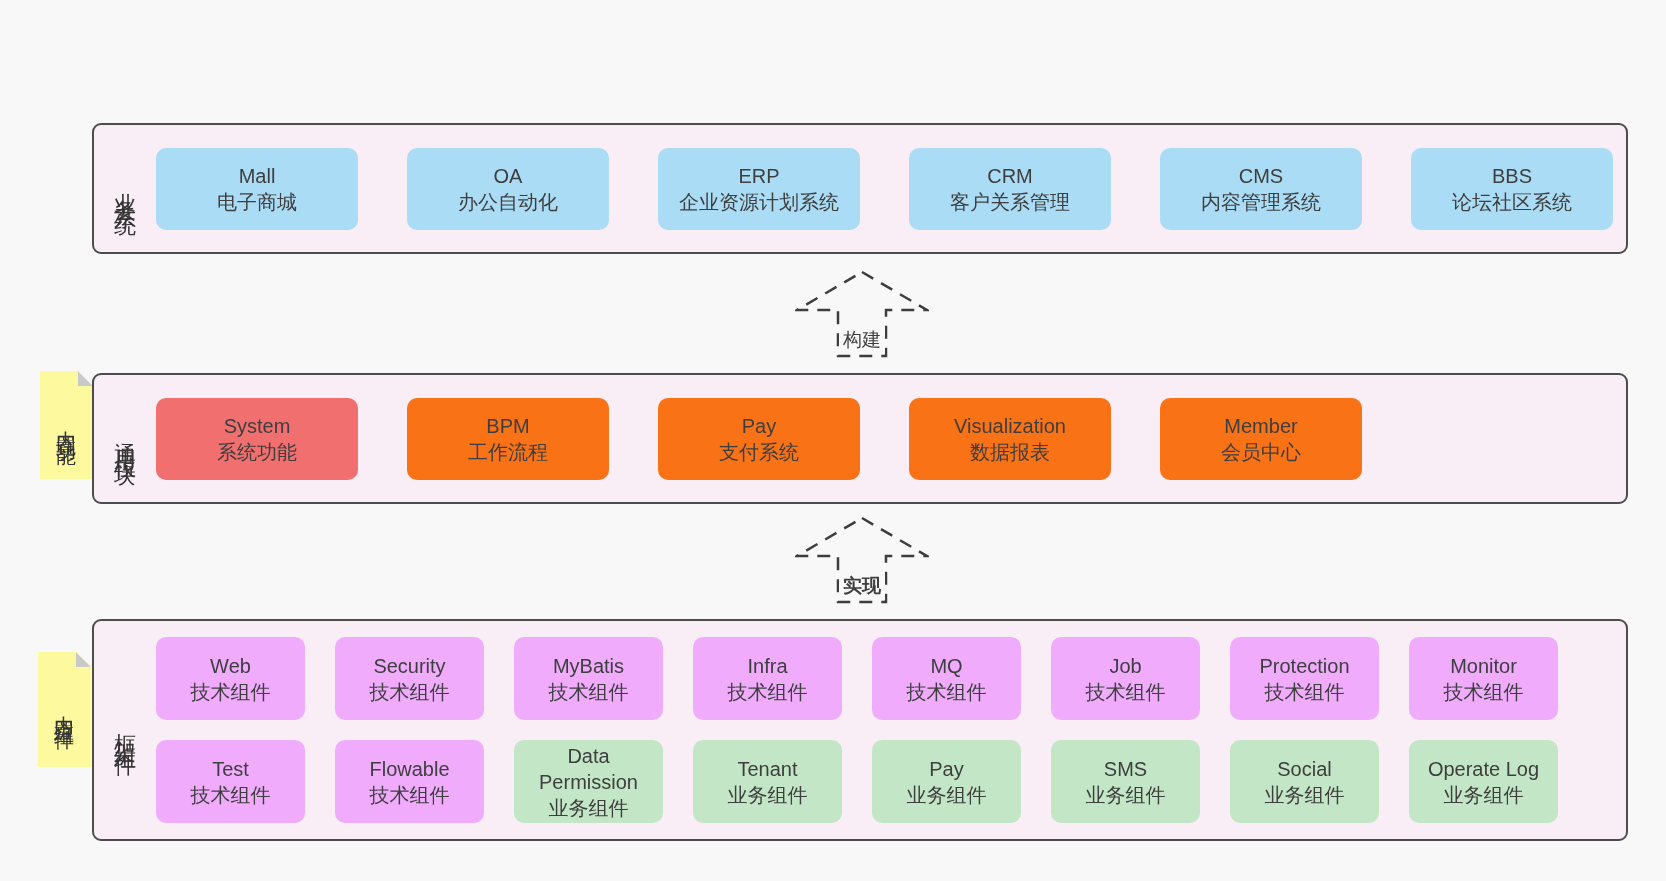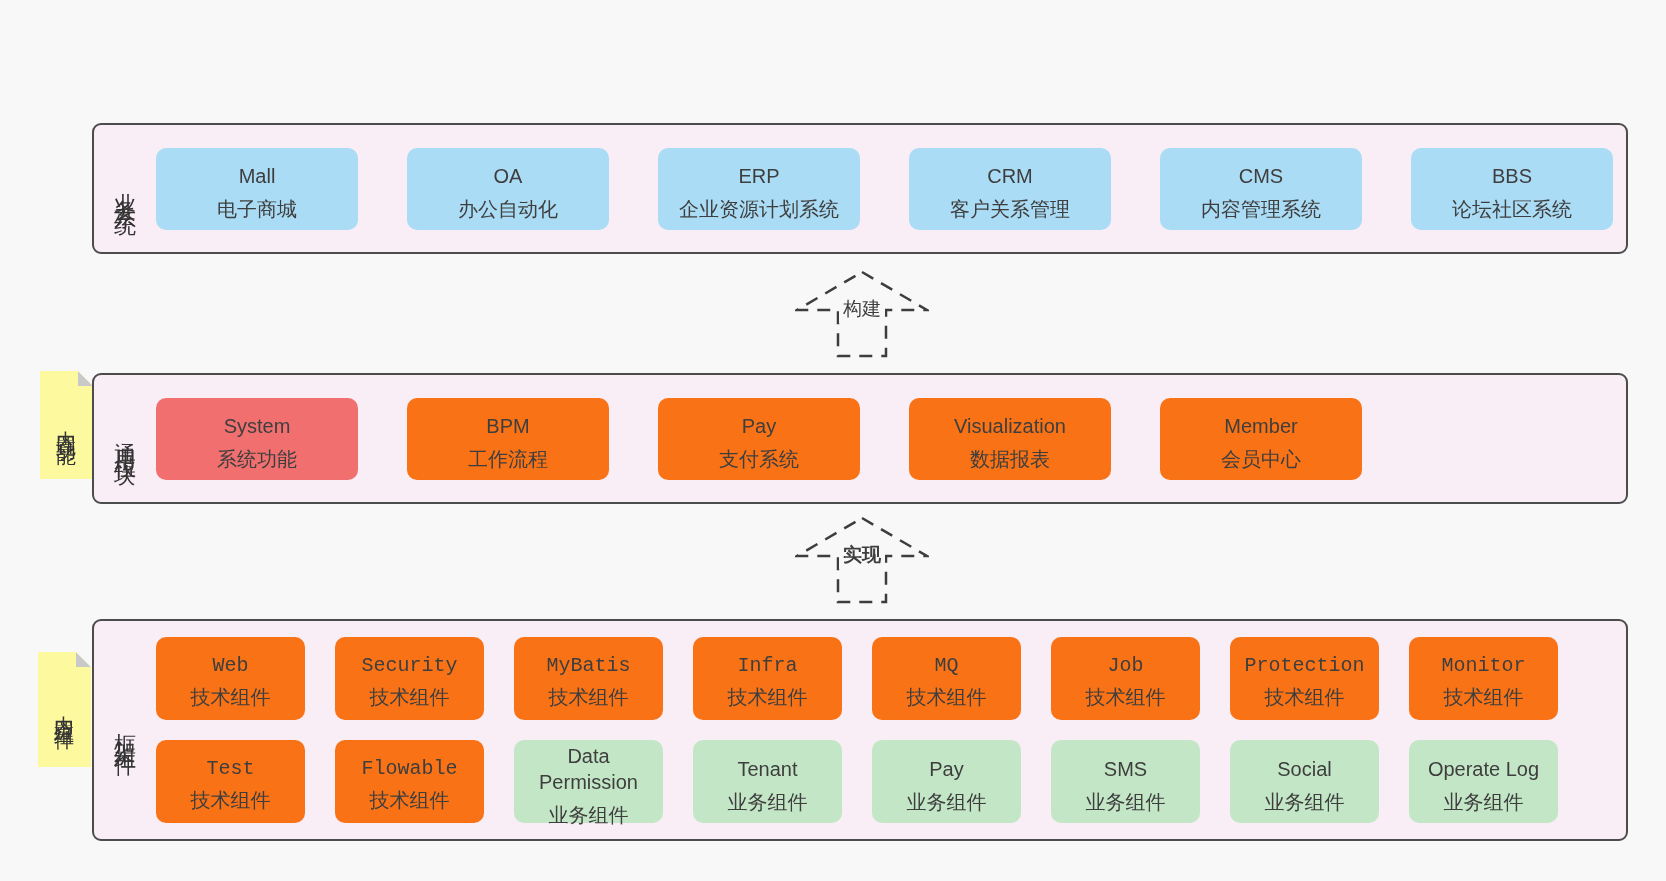--- a/index.html
+++ b/index.html
@@ -65,26 +65,26 @@
     flex-direction: column;
     align-items: center;
     justify-content: center;
     text-align: center;
     font-size: 20px;
     line-height: 26px;
     padding: 0 6px;
   }
   .row-6 .box { width: 202px; flex: 0 0 202px; }
   .row-8 .box { width: 149px; flex: 0 0 149px; height: 83px; }
-  .box span { display: block; width: 100%; margin-top: 7px; }
+  .box span { display: block; width: 100%; }
 
   .box-blue       { background: #abdcf5; }
   .box-red        { background: #f1706f; }
   .box-pink       { background: #f97316; }
-  .box-green      { background: #f97316; font-family: Liberation Mono, monospace; }
+  .box-green      { background: #f0abfc; }
   .box-lightgreen { background: #c3e7c6; }
 
   
   .note {
     position: absolute;
     width: 53px;
     background: #fcf99e;
     display: flex;
     align-items: center;
     justify-content: center;
@@ -108,21 +108,21 @@
     left: 795px;
     width: 134px;
     height: 88px;
     z-index: 3;
   }
   #arrow-1 { top: 270px; }
   #arrow-2 { top: 516px; font-weight: bold; }
   .arrow svg { display: block; width: 134px; height: 88px; }
   .arrow-label {
     position: absolute;
-    top: 25px;
+    top: 56px;
     left: 50%;
     transform: translateX(-50%);
     background: #f8f8f8;
     padding: 1px 4px;
     font-size: 19px;
     color: #3e3e3e;
     white-space: nowrap;
   }
 </style>
 </head>

